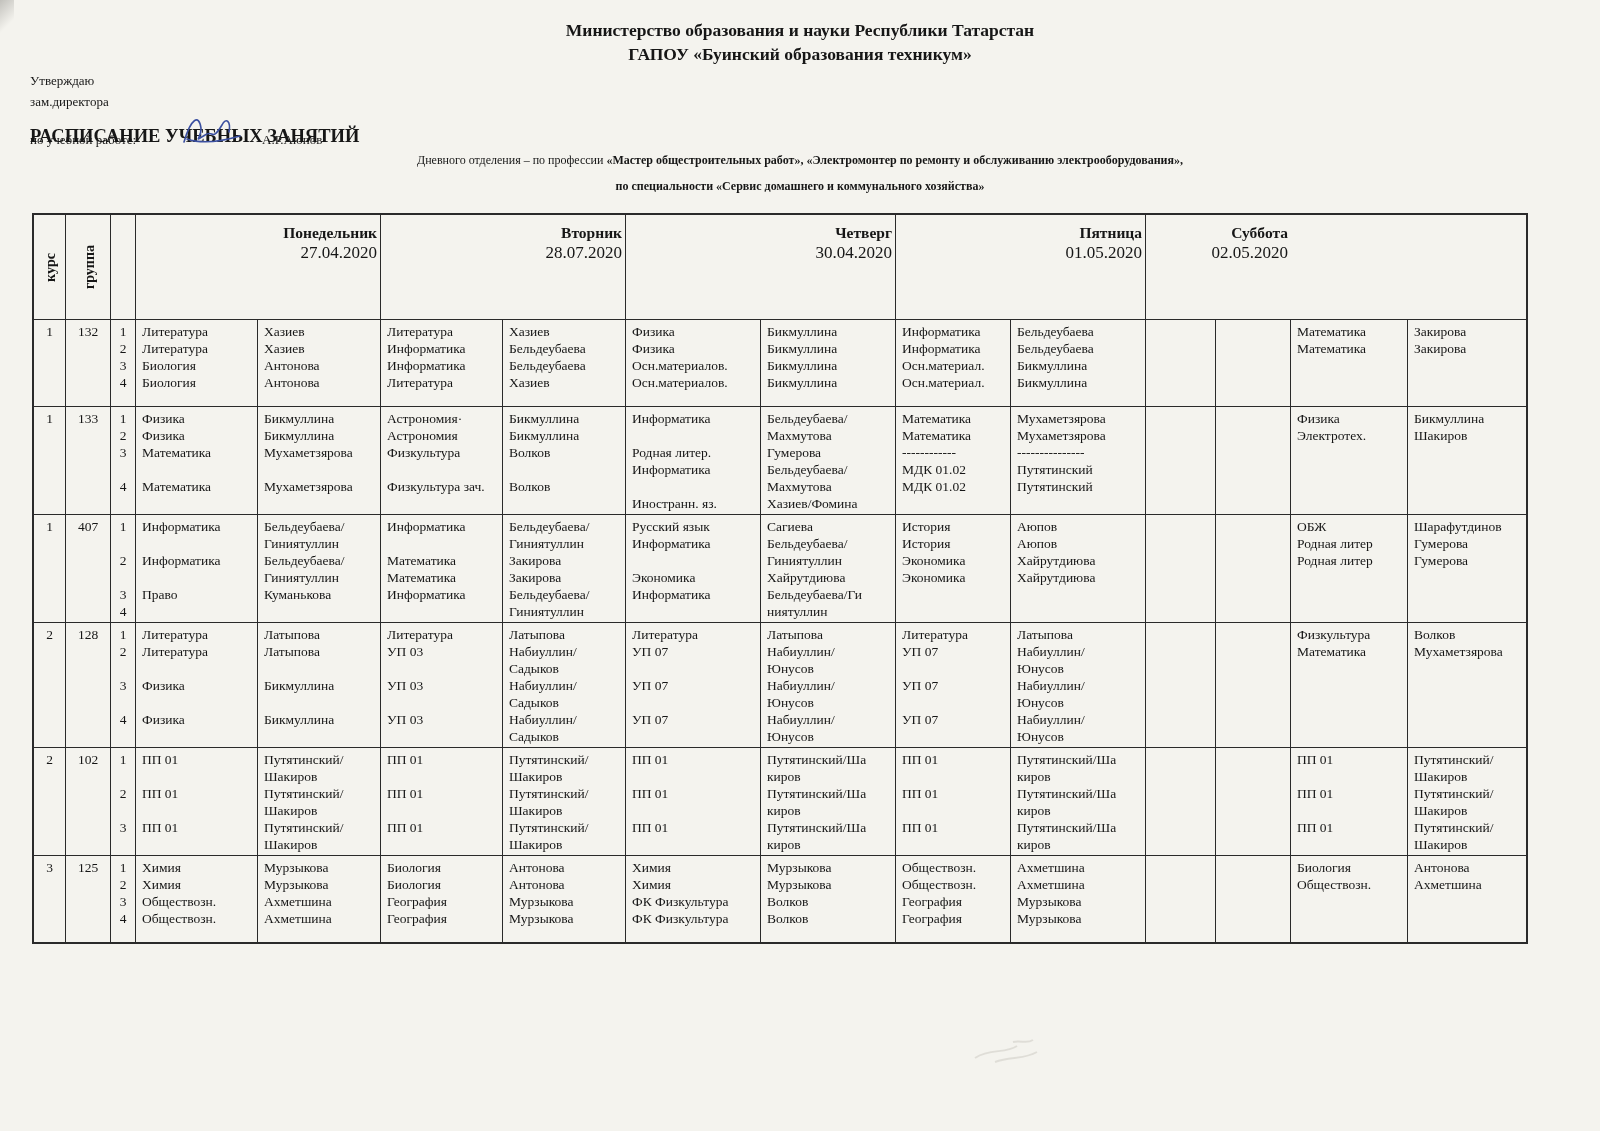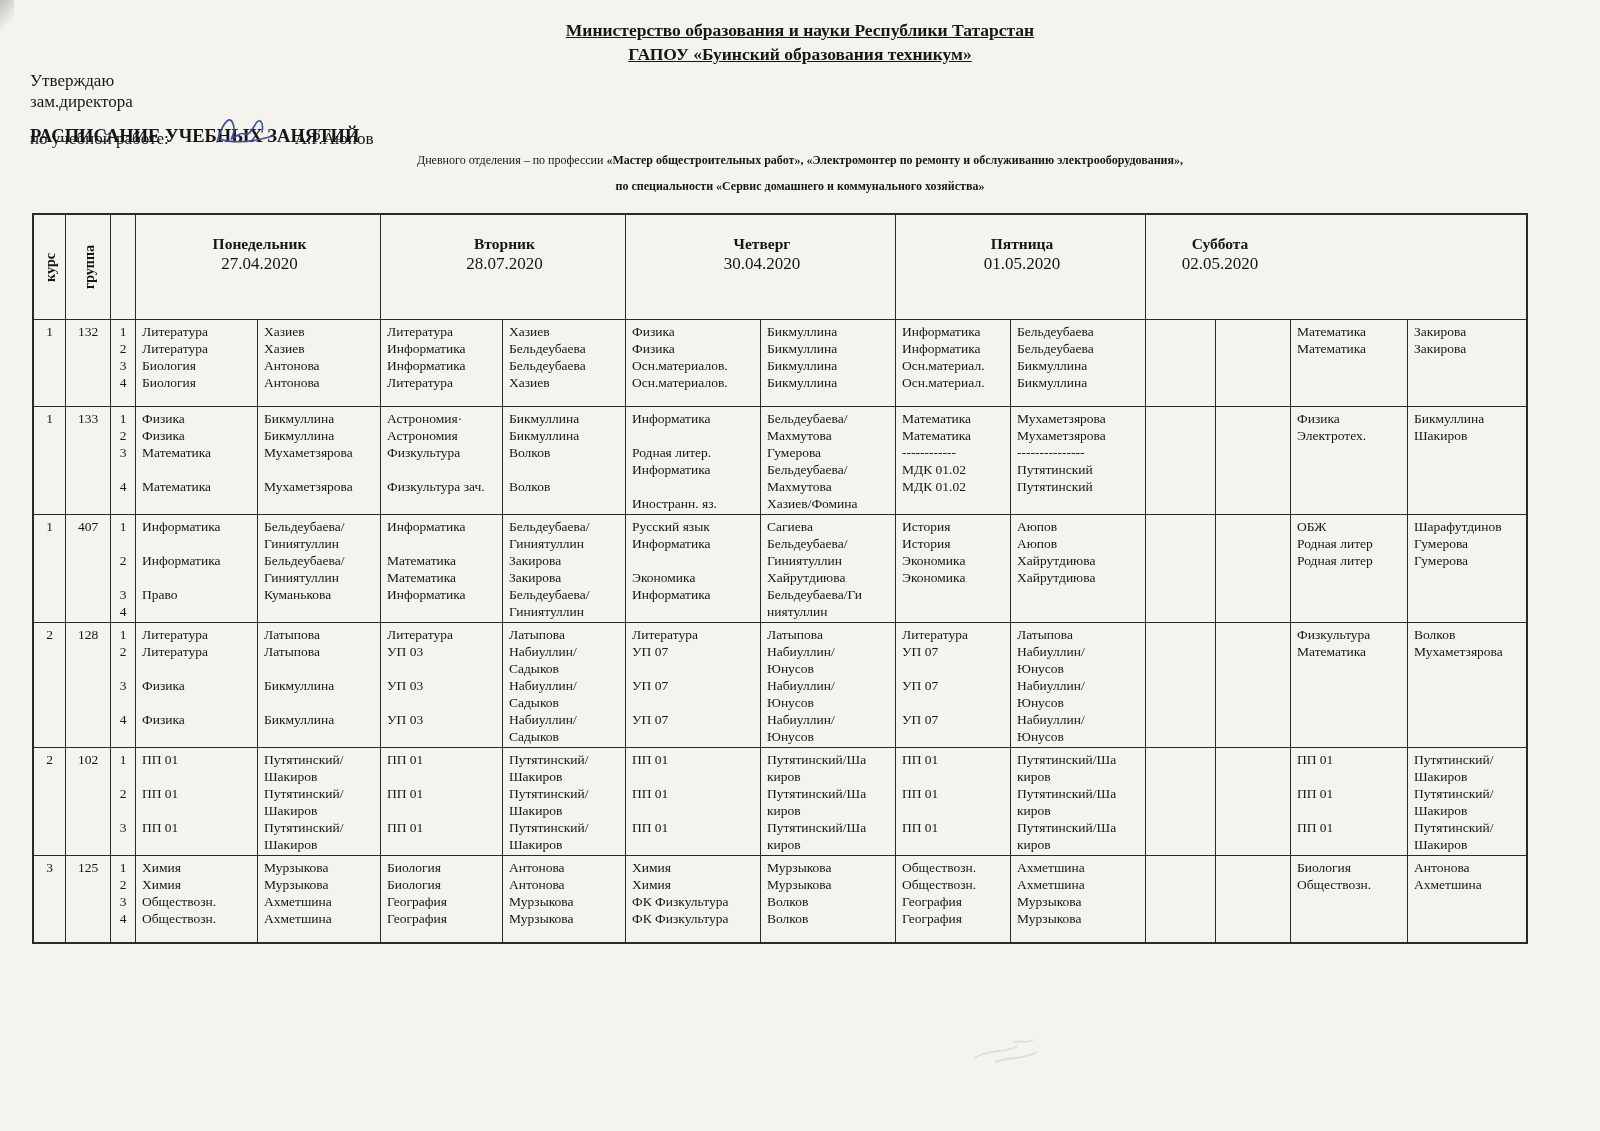--- a/index.html
+++ b/index.html
@@ -7,22 +7,22 @@
     width:1600px;height:1131px;
     background:#f4f3ee;
     font-family:"Liberation Serif", serif;
     color:#161616;
     position:relative;
     overflow:hidden;
   }
   .corner-mark{position:absolute;left:0;top:0;width:14px;height:34px;
     background:linear-gradient(135deg,#a0a09a, rgba(160,160,154,0) 70%);opacity:.6;}
   .page{position:relative;padding:18px 30px 0 30px;}
-  .center-line{text-align:center;font-weight:bold;font-size:17.5px;line-height:24px;text-decoration:underline;}
-  .approve{position:absolute;left:30px;top:70px;width:430px;font-size:17px;line-height:21px;}
+  .center-line{text-align:center;font-weight:bold;font-size:17.5px;line-height:24px;}
+  .approve{position:absolute;left:30px;top:70px;width:430px;font-size:13px;line-height:21px;}
   .approve .row3{display:flex;align-items:flex-end;gap:12px;}
   .signature{margin:0 6px -6px 30px;}
   .doc-title{margin-top:60px;text-align:left;font-weight:bold;font-size:18.5px;}
   .subtitle{text-align:center;font-size:12px;line-height:26px;}
   .subtitle b{font-weight:bold;}
   .schedule{
     margin:14px auto 0 2px;
     width:1492px;
     border:2px solid #2a2a2a;
     background:transparent;
@@ -38,21 +38,21 @@
     grid-template-columns:32px 45px 25px 122px 123px 122px 123px 135px 135px 115px 135px 70px 75px 117px 118px;
     min-height:86px;
     border-bottom:1.4px solid #2a2a2a;
   }
   .trow:last-child{border-bottom:none;}
   .cell{border-right:1.4px solid #2a2a2a;box-sizing:border-box;padding:3px 3px 2px 6px;}
   .cell:last-child{border-right:none;}
   .cell.center{text-align:center;padding-left:2px;padding-right:2px;}
   .vert-wrap{display:flex;align-items:center;justify-content:center;height:100%;padding:0;}
   .vert{writing-mode:vertical-rl;transform:rotate(180deg);font-weight:bold;font-size:14px;}
-  .day-header{text-align:center;padding-top:19px;}
+  .day-header{text-align:right;padding-top:8px;}
   .day-name{font-weight:bold;font-size:15.5px;line-height:20px;}
   .day-date{font-weight:normal;font-size:17px;line-height:20px;}
   .line{font-size:13.5px;line-height:17px;white-space:nowrap;overflow:hidden;}
   .smudge{position:absolute;left:965px;top:1030px;opacity:.35;}
 </style>
 </head>
 <body>
 
 <div class="corner-mark"></div>
 

